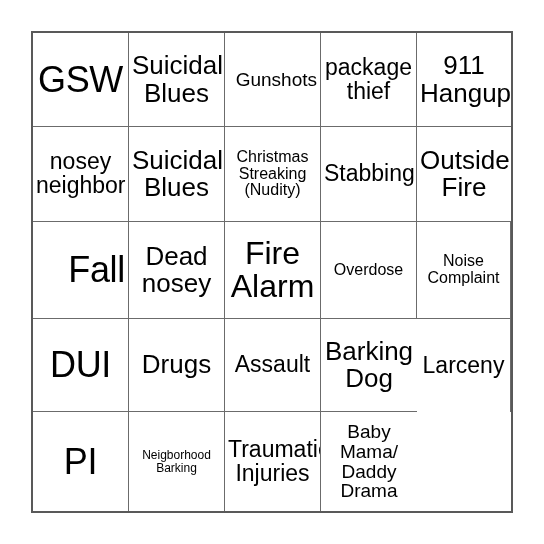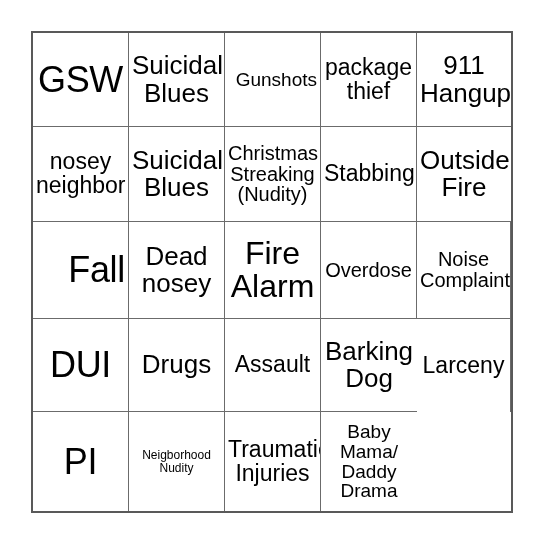--- a/index.html
+++ b/index.html
@@ -51,21 +51,21 @@
     width: 100%;
     white-space: pre-line;
   }
 
   
   .fs-xxl  { font-size: 36px; letter-spacing: -0.3px; }
   .fs-xl   { font-size: 32px; }
   .fs-lg   { font-size: 26px; }
   .fs-md   { font-size: 23px; }
   .fs-sm   { font-size: 19px; }
-  .fs-xs   { font-size: 20px; }
+  .fs-xs   { font-size: 16px; }
   .fs-xxs  { font-size: 12px; }
 </style>
 </head>
 <body>
 
 <div id="bingo-card" style="border-color: rgb(89, 89, 89); background: rgb(255, 255, 255);">
     <div class="bingo-cell" style="border-right-color: rgb(107, 107, 107); border-bottom-color: rgb(107, 107, 107); color: rgb(0, 0, 0);">
       <span class="cell-text fs-xxl">GSW</span>
     </div>
     <div class="bingo-cell" style="border-right-color: rgb(107, 107, 107); border-bottom-color: rgb(107, 107, 107); color: rgb(0, 0, 0);">
@@ -135,21 +135,21 @@
 Dog</span>
     </div>
     <div class="bingo-cell row-last" style="border-right-color: rgb(107, 107, 107); border-bottom-color: rgb(107, 107, 107); color: rgb(0, 0, 0);">
       <span class="cell-text fs-md">Larceny</span>
     </div>
     <div class="bingo-cell row-last" style="border-right-color: rgb(107, 107, 107); border-bottom-color: rgb(107, 107, 107); color: rgb(0, 0, 0);">
       <span class="cell-text fs-xxl">PI</span>
     </div>
     <div class="bingo-cell row-last" style="border-right-color: rgb(107, 107, 107); border-bottom-color: rgb(107, 107, 107); color: rgb(0, 0, 0);">
       <span class="cell-text fs-xxs">Neigborhood
-Nudity</span>
+Barking</span>
     </div>
     <div class="bingo-cell row-last" style="border-right-color: rgb(107, 107, 107); border-bottom-color: rgb(107, 107, 107); color: rgb(0, 0, 0);">
       <span class="cell-text fs-md">Traumatic
 Injuries</span>
     </div>
     <div class="bingo-cell col-last row-last" style="border-right-color: rgb(107, 107, 107); border-bottom-color: rgb(107, 107, 107); color: rgb(0, 0, 0);">
       <span class="cell-text fs-sm">Baby
 Mama/
 Daddy
 Drama</span>

